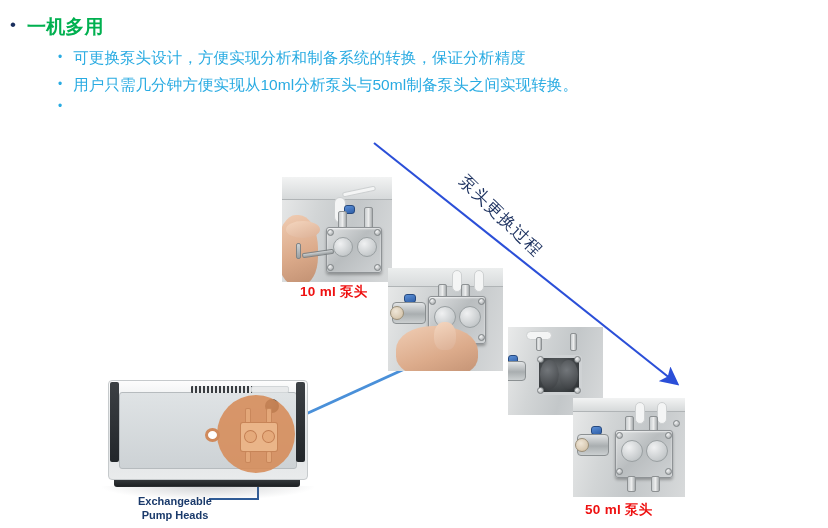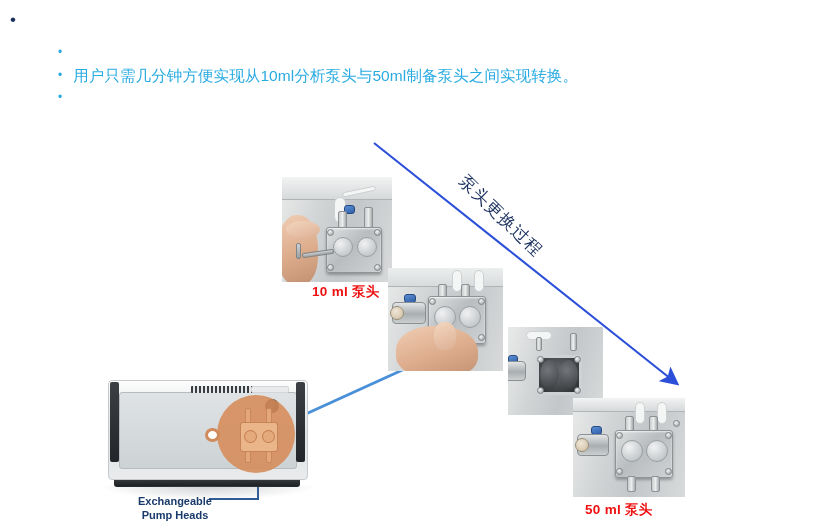--- a/index.html
+++ b/index.html
@@ -244,25 +244,27 @@
     line-height: 14px; text-align: center; white-space: nowrap;
   }
 </style>
 </head>
 <body>
 
 <div id="slide">
 
   <div class="title-row">
     <span class="title-bullet">•</span>
+    <span class="title-accent">一机多用</span>
   </div>
 
   <div class="bullets">
     <div class="bullet-item">
       <span class="bullet-dot">•</span>
+      <span class="bullet-text">可更换泵头设计，方便实现分析和制备系统的转换，保证分析精度</span>
     </div>
     <div class="bullet-item">
       <span class="bullet-dot">•</span>
       <span class="bullet-text">用户只需几分钟方便实现从10ml分析泵头与50ml制备泵头之间实现转换。</span>
     </div>
     <div class="bullet-item">
       <span class="bullet-dot">•</span>
     </div>
   </div>
 
@@ -298,21 +300,21 @@
       <div class="head-screw" style="left:45px; top:52px;"></div>
       <div class="head-screw" style="left:92px; top:52px;"></div>
       <div class="head-screw" style="left:45px; top:87px;"></div>
       <div class="head-screw" style="left:92px; top:87px;"></div>
       <div class="hand" style="left:-4px; top:38px; width:40px; height:70px;"></div>
       <div class="finger" style="left:4px; top:44px; width:34px; height:17px;"></div>
       <div class="hexkey" style="left:20px; top:74px; width:32px; height:5px; transform:rotate(-8deg);"></div>
       <div class="hexkey" style="left:14px; top:66px; width:5px; height:16px;"></div>
     </div>
   </div>
-  <div class="red-cap" style="left:312px; top:283px;">10 ml 泵头</div>
+  <div class="red-cap" style="left:300px; top:283px;">10 ml 泵头</div>
 
   <div class="photo" style="left:388px; top:268px; width:115px; height:103px;">
     <div class="scene">
       <div class="panel-bg"></div>
       <div class="panel-edge" style="height:18%; background:linear-gradient(180deg,#eceeee,#d8dbdc);"></div>
       <div class="tube" style="left:64px; top:2px; width:10px; height:22px; border-radius:8px;"></div>
       <div class="tube" style="left:86px; top:2px; width:10px; height:22px; border-radius:8px;"></div>
       <div class="fitting" style="left:50px; top:16px; width:9px; height:24px;"></div>
       <div class="fitting" style="left:73px; top:16px; width:9px; height:24px;"></div>
       <div class="blue-cap" style="left:16px; top:26px; width:12px; height:9px;"></div>

